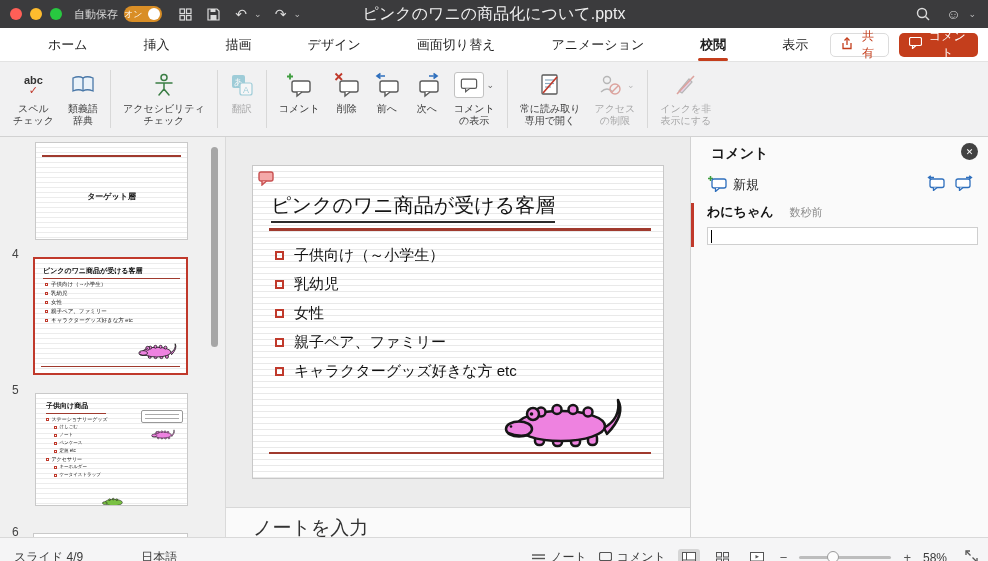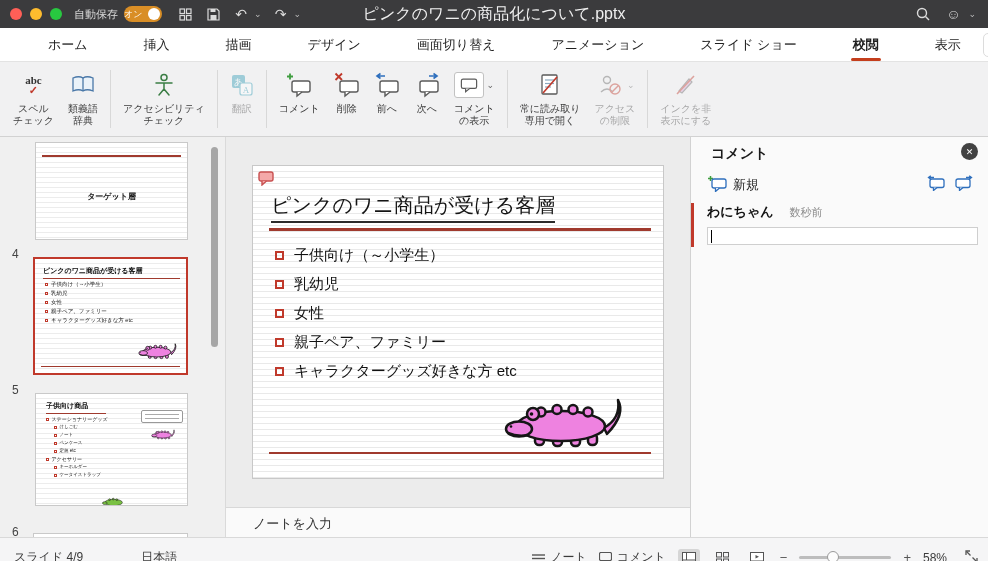--- a/index.html
+++ b/index.html
@@ -26,21 +26,21 @@
   .tabrow { position:absolute; top:28px; left:0; right:0; height:34px; background:#ffffff; display:flex; align-items:center; padding-left:14px; gap:20px; border-bottom:1px solid #e3e3e3; }
   .tab { position:relative; font-size:13px; color:#1f1f1f; padding:8px 2px; cursor:default; white-space:nowrap;margin-left:32px; }
   .tab.active { font-weight:bold; }
   .tab.active::after { content:""; position:absolute; left:0; right:0; bottom:1px; height:3px; background:#c43e1c; border-radius:2px; }
   .tab-actions { margin-left:auto; display:flex; gap:10px; margin-right:10px; }
   .share-btn { display:flex; align-items:center; gap:5px; height:24px; padding:0 10px; border:1px solid #dcdcdc; border-radius:5px; background:#fff; font-size:12px; color:#c43e1c; }
   .comments-btn { display:flex; align-items:center; gap:5px; height:24px; padding:0 10px; border:none; border-radius:5px; background:#c43e1c; font-size:12px; color:#fff; }
 
   
   .toolbar { position:absolute; top:62px; left:0; right:0; height:75px; background:#f1f1f2; border-bottom:1px solid #d2d2d2; display:flex; align-items:flex-start; padding:6px 4px 0 6px; }
-  .tbtn { display:flex; flex-direction:column; align-items:center; padding:2px 7px; gap:3px; border-radius:4px;font-family:Liberation Serif, serif; }
+  .tbtn { display:flex; flex-direction:column; align-items:center; padding:2px 7px; gap:3px; border-radius:4px; }
   .tbtn .ico { height:30px; display:flex; align-items:center; justify-content:center; }
   .tbtn .lbl { font-size:10px; line-height:12px; color:#3c3c3c; text-align:center; white-space:nowrap; }
   .tbtn.disabled { opacity:.42; }
   .tsep { width:1px; align-self:stretch; background:#d8d8d8; margin:2px 5px 8px 5px; }
   .abc { font-size:11px; font-weight:bold; color:#333; line-height:10px; }
   .abc-chk { color:#c0392b; font-size:11px; font-weight:bold; line-height:10px; }
   .ico-col { display:flex; flex-direction:column; align-items:center; }
   .icobox { border:1px solid #c2c2c2; background:#fff; border-radius:3px; padding:1px 3px; display:flex; align-items:center; }
   .chev-sm { font-size:9px; color:#666; margin-left:2px; }
 
@@ -78,21 +78,21 @@
   .editor { position:relative; flex:1; background:#ececec; }
   .slide { position:absolute; left:27px; top:29px; width:410px; height:312px; background-image:repeating-linear-gradient(to bottom,#ffffff 0px,#ffffff 5px,#e9e9e9 5px,#e9e9e9 6px); background-color:#fff; box-shadow:0 0 0 1px #c8c8c8; }
   .cflag { position:absolute; left:5px; top:5px; }
   .slide-title { position:absolute; left:18px; top:26px; font-size:20px; color:#141414; border-bottom:2px solid #2b2b2b; padding-bottom:2px; white-space:nowrap; }
   .title-redline { position:absolute; left:16px; right:12px; top:62px; height:2.5px; background:#a03a2e; }
   .bullets { position:absolute; left:22px; top:80px; }
   .brow { display:flex; align-items:center; gap:10px; margin-bottom:10px; font-size:15px; color:#111; }
   .sq { width:9px; height:9px; border:2px solid #c0392b; flex:none; }
   .slide .croc-main { position:absolute; left:250px; top:226px; }
   .bot-redline { position:absolute; left:16px; right:12px; top:286px; height:2px; background:#a03a2e; }
-  .notesbar { position:absolute; left:0; right:0; bottom:0; height:30px; background:#fafafa; border-top:1px solid #d8d8d8; font-size:13px; color:#333; padding:7px 0 0 27px; }
+  .notesbar { position:absolute; left:0; right:0; bottom:0; height:30px; background:#fafafa; border-top:1px solid #d8d8d8; font-size:19px; color:#333; padding:7px 0 0 27px; }
 
   
   .cpanel { position:relative; width:298px; flex:none; background:#fafafa; border-left:1px solid #d2d2d2; }
   .cp-header { position:absolute; top:8px; left:20px; font-size:14px; font-weight:bold; color:#1a1a1a; }
   .cp-close { position:absolute; top:6px; right:10px; width:17px; height:17px; border-radius:50%; background:#424242; color:#fff; font-size:9px; display:flex; align-items:center; justify-content:center; }
   .cp-new { position:absolute; top:38px; left:16px; display:flex; align-items:center; gap:6px; font-size:13px; color:#222; }
   .cp-nav { position:absolute; top:38px; right:14px; display:flex; gap:10px; }
   .cp-card { position:absolute; top:66px; left:0; right:10px; }
   .cp-redbar { position:absolute; left:0; top:0; width:3px; height:44px; background:#c0392b; }
   .cp-authorrow { margin-left:16px; display:flex; align-items:baseline; gap:16px; }
@@ -197,21 +197,20 @@
     </div>
   </div>
 
   <nav class="tabrow">
     <span class="tab">ホーム</span>
     <span class="tab">挿入</span>
     <span class="tab">描画</span>
     <span class="tab">デザイン</span>
     <span class="tab">画面切り替え</span>
     <span class="tab">アニメーション</span>
-    <span class="tab">スライド ショー</span>
     <span class="tab active">校閲</span>
     <span class="tab">表示</span>
     <div class="tab-actions">
       <button class="share-btn">
         <span>
           <svg width="12" height="13" viewBox="0 0 12 13">
               <path d="M2 6 v5.5 h8 V6" fill="none" stroke="#c43e1c" stroke-width="1.3"></path>
               <line x1="6" y1="8" x2="6" y2="1" stroke="#c43e1c" stroke-width="1.3"></line>
               <path d="M3.5 3.5 L6 1 L8.5 3.5" fill="none" stroke="#c43e1c" stroke-width="1.3"></path>
             </svg>

